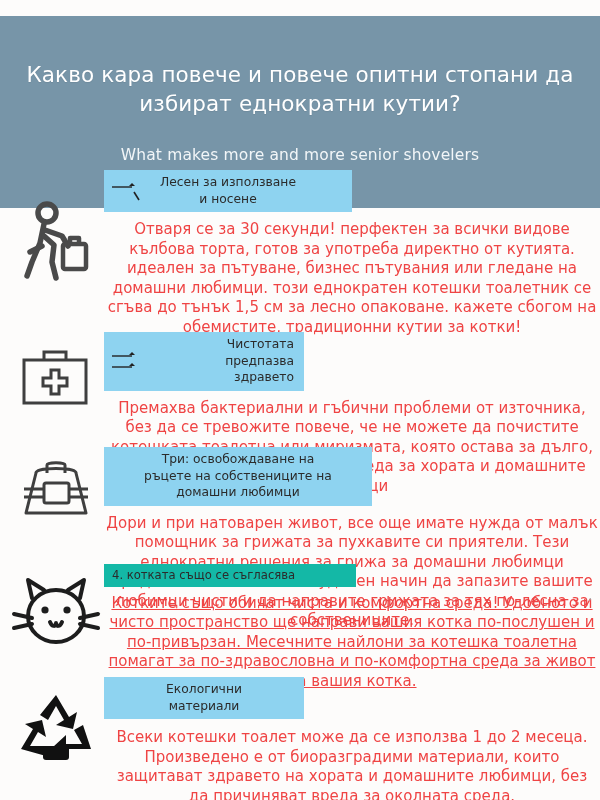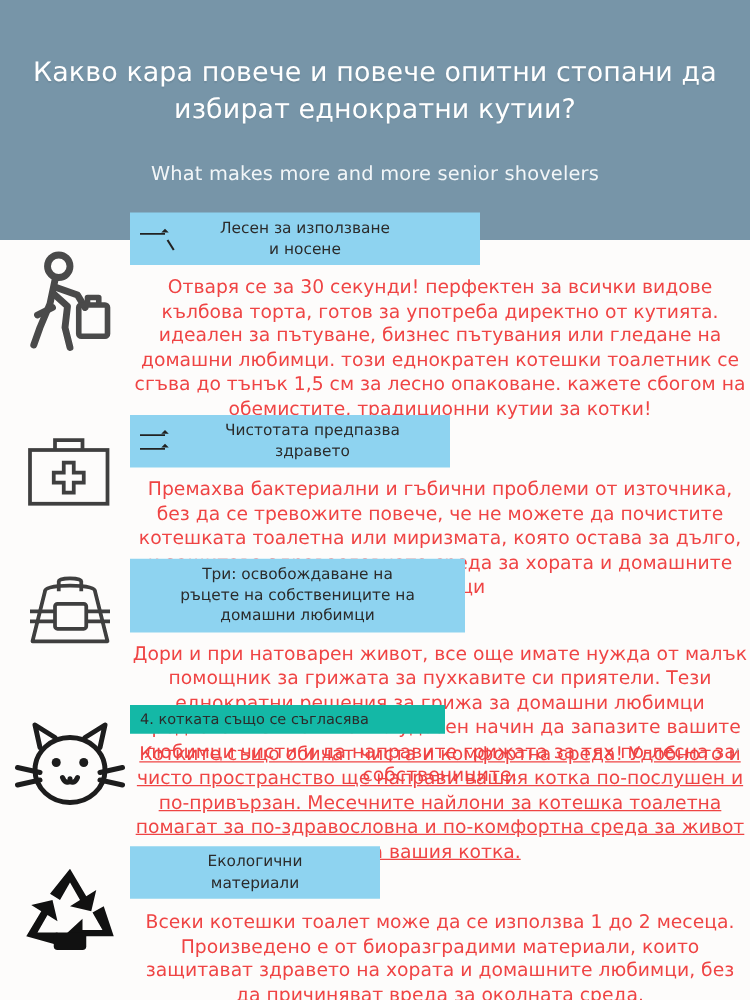--- a/index.html
+++ b/index.html
@@ -7,21 +7,21 @@
   body {
     font-family:"DejaVu Sans", sans-serif;
     background:#fdfcfb;
     overflow:hidden;
     position:relative;
   }
   .page { position:relative; width:600px; height:800px; background:#fdfcfb; }
 
   
   .header {
-    position:absolute; left:0; top:0; width:600px; height:192px;
+    position:absolute; left:0; top:16px; width:600px; height:192px;
     background:#7795a8;
     display:flex; flex-direction:column;
     align-items:center; justify-content:center;
     text-align:center;
   }
   .header-title {
     color:#ffffff;
     font-size:21.5px;
     line-height:29px;
     font-weight:400;
@@ -79,27 +79,27 @@
     font-size:15px;
     line-height:19.6px;
     text-align:center;
     padding:0 2px;
   }
 
   
   #sec1 { top:18px; }
   #sec1 .icon-box { top:30px; }
   #sec1 .sec-body { top:0; }
-  #sec1 .badge { width:280px; }
+  #sec1 .badge { width:248px; }
   #sec1 .para { margin-top:8px; }
 
   #sec2 { top:180px; }
   #sec2 .icon-box { top:12px; }
   #sec2 .sec-body { top:0; }
-  #sec2 .badge { width:256px; padding-left:46px; text-align:center; }
+  #sec2 .badge { width:200px; padding-left:62px; text-align:right; }
   #sec2 .para { margin-top:8px; }
 
   #sec3 { top:295px; }
   #sec3 .icon-box { top:8px; }
   #sec3 .sec-body { top:0; }
   #sec3 .badge { width:268px; }
   #sec3 .para { margin-top:8px; }
 
   #sec4 { top:412px; }
   #sec4 .icon-box { top:10px; }

